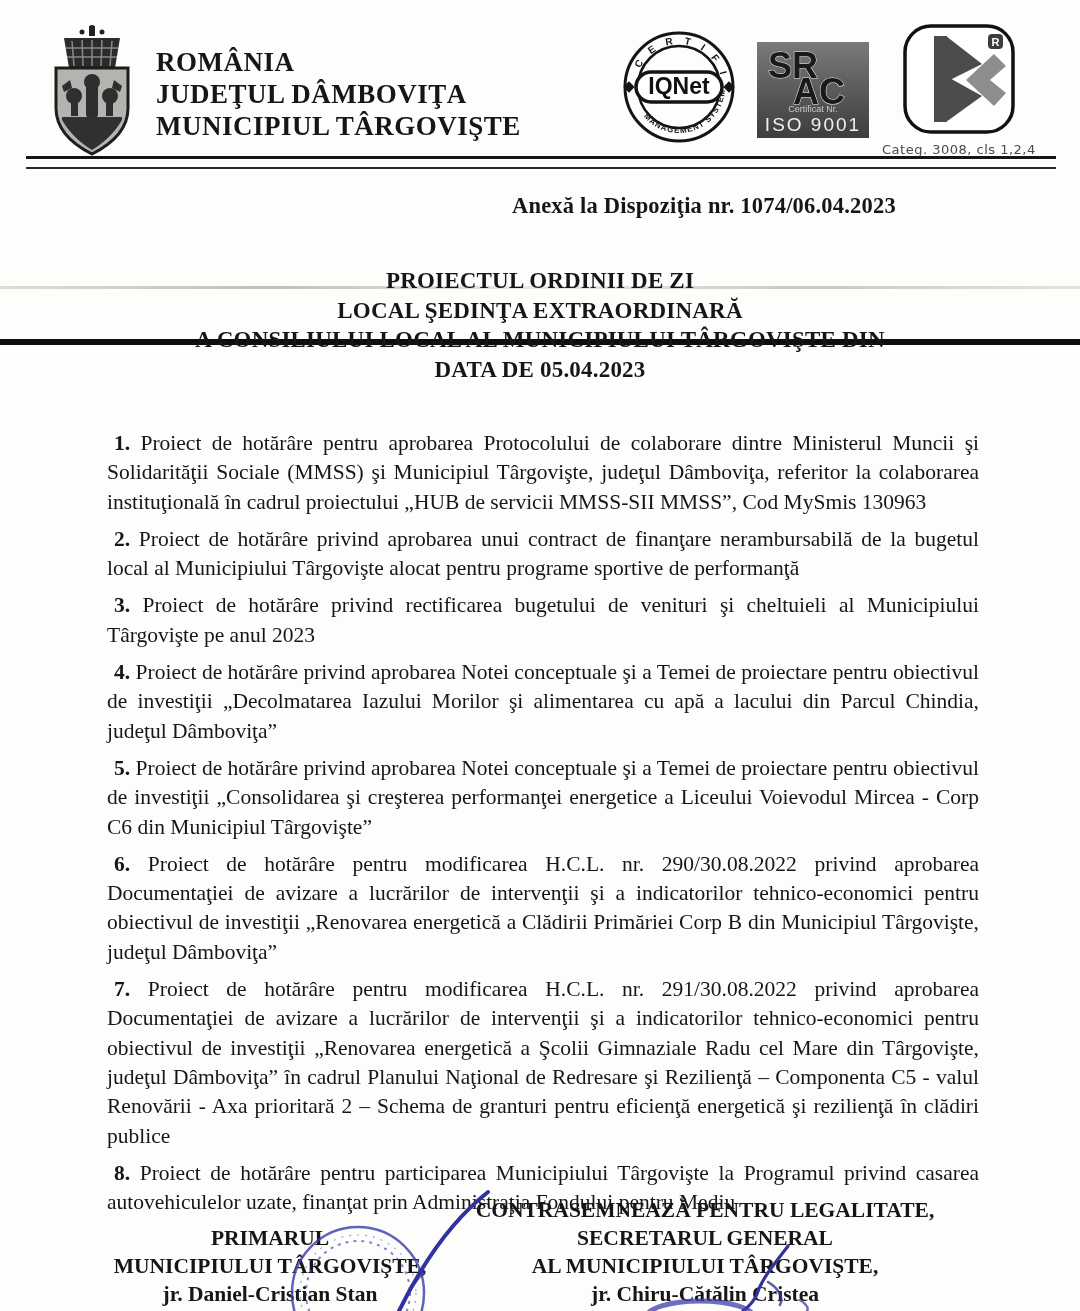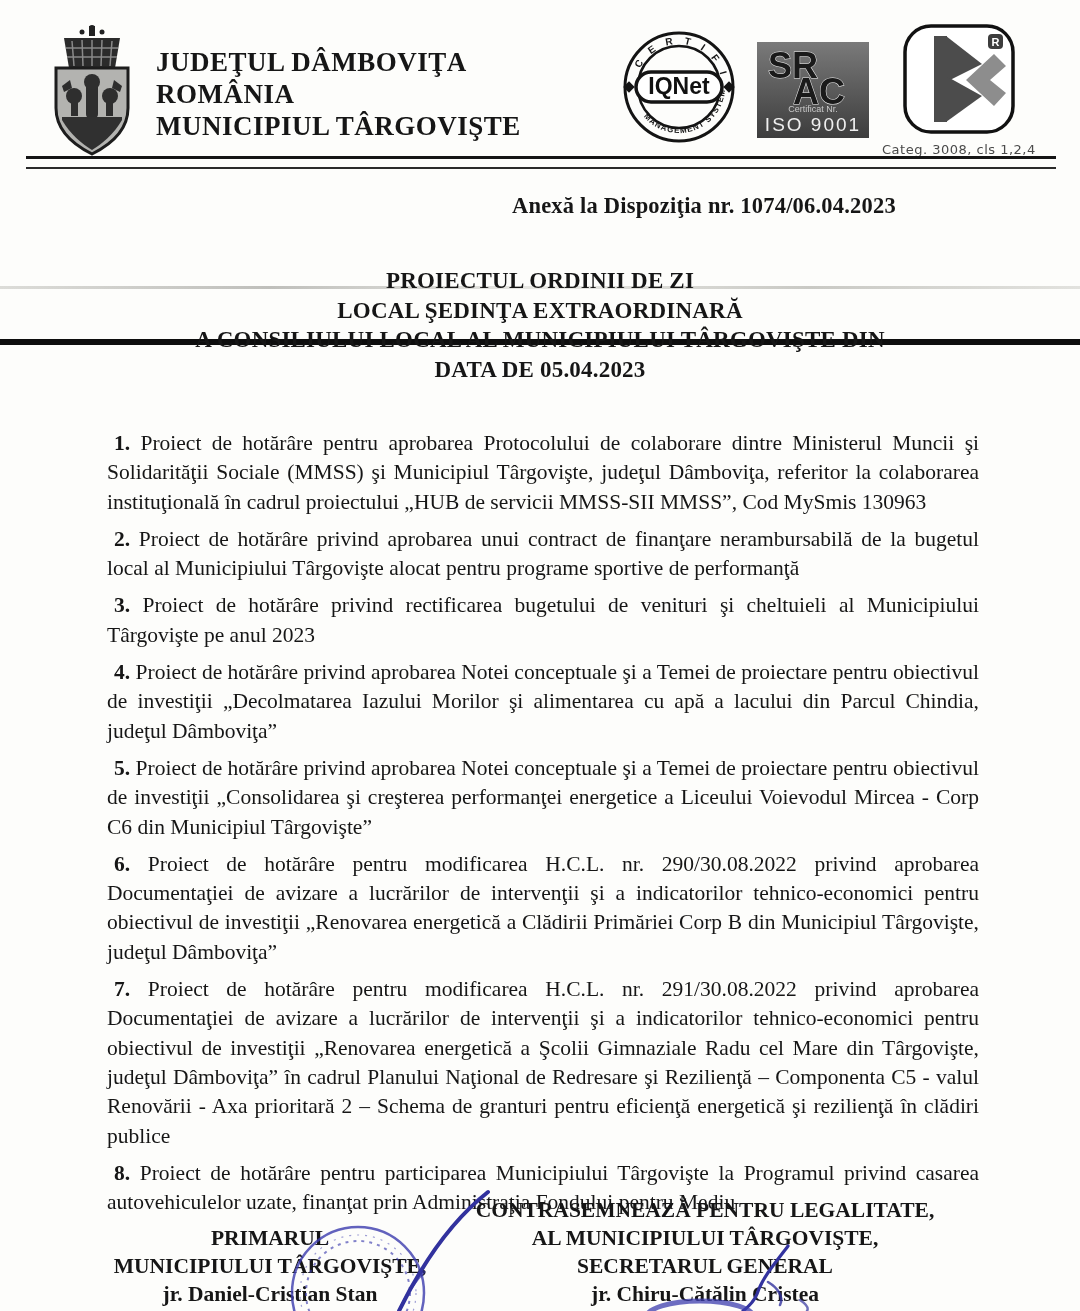--- a/index.html
+++ b/index.html
@@ -75,22 +75,22 @@
         <circle cx="32" cy="72" r="8"></circle>
           <circle cx="68" cy="72" r="8"></circle>
         <rect x="29" y="74" width="7" height="18"></rect>
           <rect x="64" y="74" width="7" height="18"></rect>
         <path d="M20,62 l8,-6 l2,8 l-8,4 Z"></path>
           <path d="M80,62 l-8,-6 l-2,8 l8,4 Z"></path>
       </g>
       <path d="M20,93 L80,93 L80,96 C72,110 60,120 50,126 C40,120 28,110 20,96 Z" fill="#303030"></path>
     </svg>
     <div class="header-text">
+      <div>ROMÂNIA</div>
       <div>JUDEŢUL DÂMBOVIŢA</div>
-      <div>ROMÂNIA</div>
       <div>MUNICIPIUL TÂRGOVIŞTE</div>
     </div>
   </div>
 
   <svg class="logo-iqnet" width="118" height="114" viewBox="0 0 118 114">
     <defs>
       <path id="arcTop" d="M16,57 A43,43 0 0 1 102,57"></path>
       <path id="arcBot" d="M13,57 A46,46 0 0 0 105,57"></path>
     </defs>
     <circle cx="59" cy="57" r="54" fill="none" stroke="#141414" stroke-width="3"></circle>
@@ -155,22 +155,22 @@
     <p><span class="num">4.</span> <span>Proiect de hotărâre privind aprobarea Notei conceptuale şi a Temei de proiectare pentru obiectivul de investiţii „Decolmatarea Iazului Morilor şi alimentarea cu apă a lacului din Parcul Chindia, judeţul Dâmboviţa”</span></p>
     <p><span class="num">5.</span> <span>Proiect de hotărâre privind aprobarea Notei conceptuale şi a Temei de proiectare pentru obiectivul de investiţii „Consolidarea şi creşterea performanţei energetice a Liceului Voievodul Mircea - Corp C6 din Municipiul Târgovişte”</span></p>
     <p><span class="num">6.</span> <span>Proiect de hotărâre pentru modificarea H.C.L. nr. 290/30.08.2022 privind aprobarea Documentaţiei de avizare a lucrărilor de intervenţii şi a indicatorilor tehnico-economici pentru obiectivul de investiţii „Renovarea energetică a Clădirii Primăriei Corp B din Municipiul Târgovişte, judeţul Dâmboviţa”</span></p>
     <p><span class="num">7.</span> <span>Proiect de hotărâre pentru modificarea H.C.L. nr. 291/30.08.2022 privind aprobarea Documentaţiei de avizare a lucrărilor de intervenţii şi a indicatorilor tehnico-economici pentru obiectivul de investiţii „Renovarea energetică a Şcolii Gimnaziale Radu cel Mare din Târgovişte, judeţul Dâmboviţa” în cadrul Planului Naţional de Redresare şi Rezilienţă – Componenta C5 - valul Renovării - Axa prioritară 2 – Schema de granturi pentru eficienţă energetică şi rezilienţă în clădiri publice</span></p>
     <p><span class="num">8.</span> <span>Proiect de hotărâre pentru participarea Municipiului Târgovişte la Programul privind casarea autovehiculelor uzate, finanţat prin Administraţia Fondului pentru Mediu</span></p>
   </div>
 
   <div class="footer">
     <div class="sig-right">
       <div>CONTRASEMNEAZĂ PENTRU LEGALITATE,</div>
+      <div>SECRETARUL GENERAL</div>
       <div>AL MUNICIPIULUI TÂRGOVIŞTE,</div>
-      <div>SECRETARUL GENERAL</div>
       <div>jr. Chiru-Cătălin Cristea</div>
     </div>
     <div class="sig-left">
       <div>PRIMARUL</div>
       <div>MUNICIPIULUI TÂRGOVIŞTE,</div>
       <div>jr. Daniel-Cristian Stan</div>
     </div>
   </div>
 
   <svg class="ink-overlay" viewBox="0 0 1080 1311">

